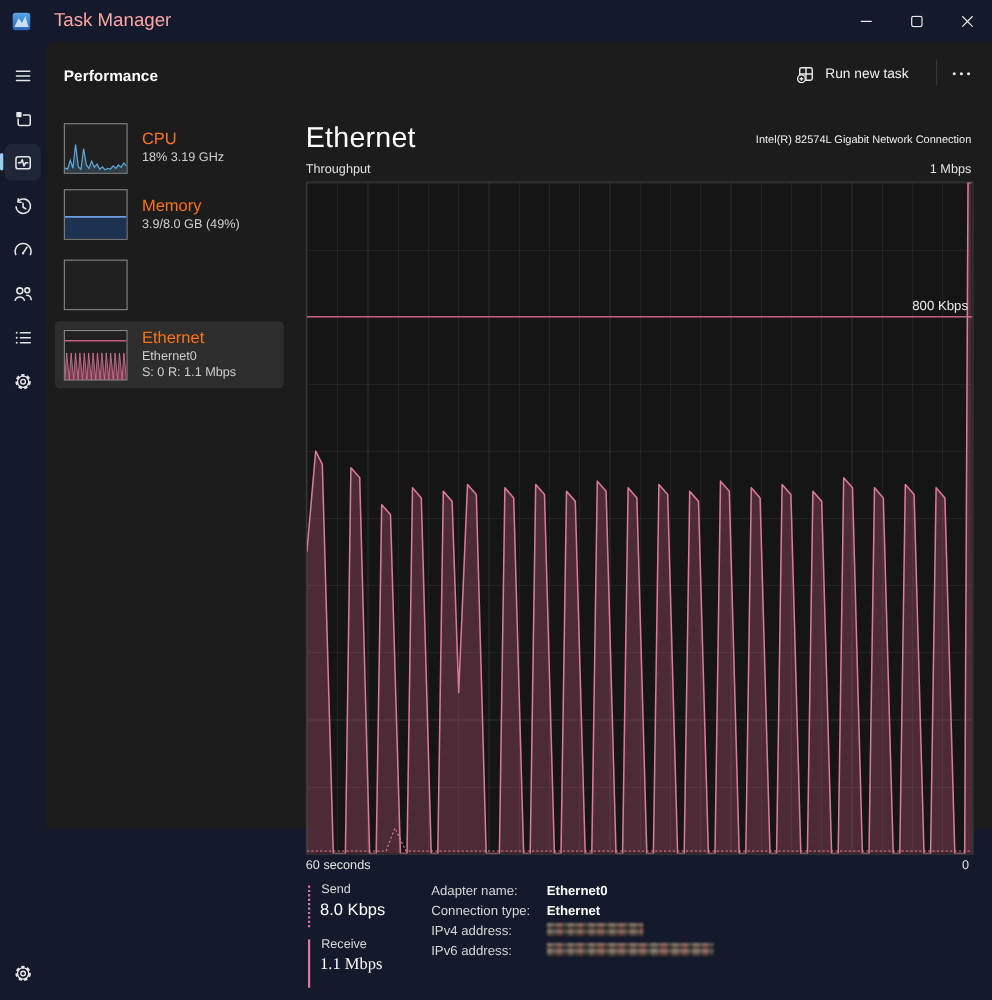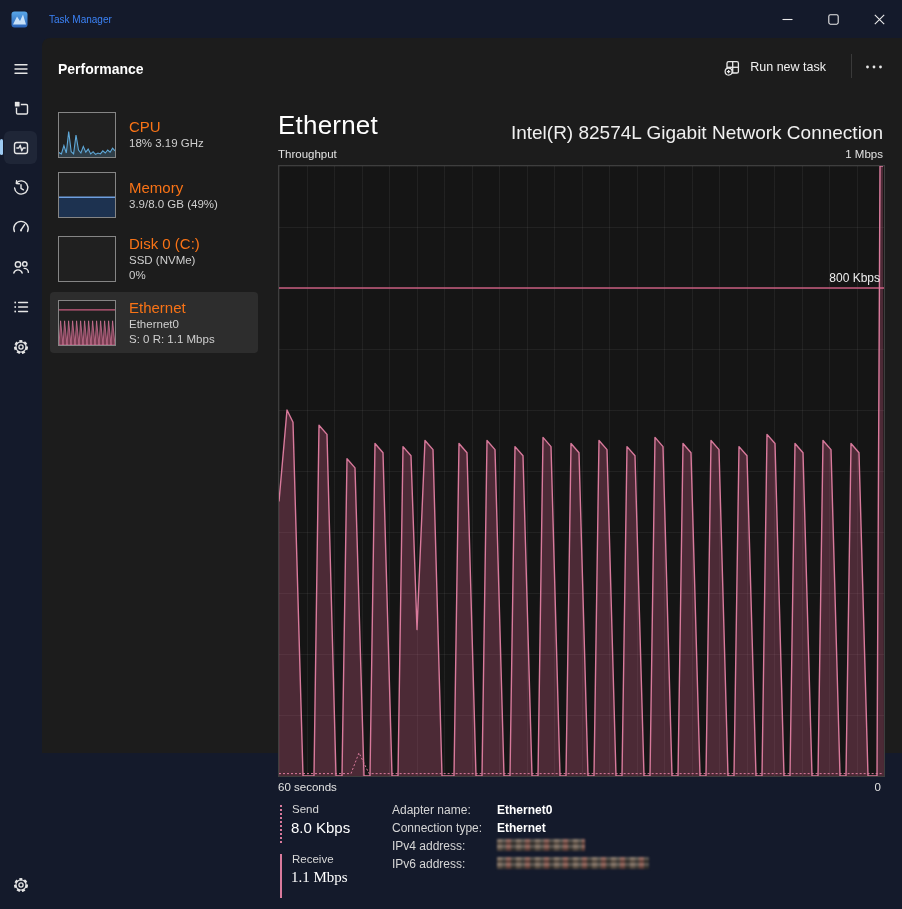--- a/index.html
+++ b/index.html
@@ -5,21 +5,21 @@
   html,body{margin:0;padding:0;}
   body{
     width:902px;height:909px;position:relative;overflow:hidden;
     background:#141a2b;
     font-family:"Liberation Sans", sans-serif;color:#ffffff;
     -webkit-font-smoothing:antialiased;
   }
   
   .titlebar{position:absolute;top:0;left:0;width:902px;height:38px;display:flex;align-items:center;}
   .app-icon{margin-left:11px;width:17px;height:17px;flex:0 0 auto;}
-  .app-title{margin-left:21px;font-size:10px;color:#3b82f6;}
+  .app-title{margin-left:21px;font-size:17px;color:#fca5a5;}
   .win-controls{position:absolute;right:0;top:0;height:38px;display:flex;}
   .win-btn{width:46px;height:38px;display:flex;align-items:center;justify-content:center;cursor:default;}
   .win-btn svg{display:block;}
   
   .rail{position:absolute;top:38px;left:0;width:42px;height:871px;}
   .rail-btn{position:absolute;left:4px;width:33px;height:33px;border-radius:6px;
     display:flex;align-items:center;justify-content:center;}
   .rail-btn.selected{background:#1f2637;}
   .rail-accent{position:absolute;left:0;width:3px;height:16px;border-radius:2px;background:#9ecbf2;}
   
@@ -34,21 +34,21 @@
   
   .side-item{position:absolute;left:8px;width:208px;display:flex;align-items:center;gap:13px;
     padding:6px 8px;box-sizing:border-box;border-radius:4px;}
   .side-item.selected{background:#2d2d2d;}
   .thumb{width:56px;height:44px;background:#202020;border:1px solid #858585;flex:0 0 auto;}
   .thumb svg{display:block;}
   .side-text .t{font-size:15px;color:#f97316;line-height:18px;}
   .side-text .s{font-size:11.5px;color:#cfcfcf;line-height:14.5px;}
   
   .main-title{position:absolute;left:236px;top:72px;font-size:26px;font-weight:300;color:#ffffff;letter-spacing:0.2px;}
-  .adapter-name{position:absolute;right:19px;top:84px;font-size:19px;color:#f0f0f0;}
+  .adapter-name{position:absolute;right:19px;top:84px;font-size:10px;color:#f0f0f0;}
   .axis-label{font-size:11.5px;color:#e2e2e2;}
   .throughput-label{position:absolute;left:236px;top:110px;}
   .scale-top{position:absolute;right:19px;top:110px;}
   .chart{position:absolute;left:236px;top:127px;width:605px;height:610px;background:#151515;
     border:1px solid #3e3e3e;box-sizing:content-box;
     background-image:
       repeating-linear-gradient(90deg, rgba(255,255,255,0.055) 0 1px, transparent 1px 27.5px),
       repeating-linear-gradient(180deg, rgba(255,255,255,0.055) 0 1px, transparent 1px 61px);}
   .chart svg{position:absolute;left:0;top:0;}
   .marker-label{position:absolute;right:4px;top:105px;font-size:12px;color:#ededed;}
@@ -220,25 +220,20 @@
     <div class="side-text">
       <div class="t">Memory</div>
       <div class="s">3.9/8.0 GB (49%)</div>
     </div>
   </div>
 
   <div class="side-item" style="top:190px;height:61px">
     <div class="thumb">
         <svg id="thumb-disk" width="56" height="44" viewBox="0 0 56 44"></svg>
       </div>
-    <div class="side-text">
-      <div class="t">Disk 0 (C:)</div>
-      <div class="s">SSD (NVMe)</div>
-      <div class="s">0%</div>
-    </div>
   </div>
 
   <div class="side-item selected" style="top:254px;height:61px">
     <div class="thumb">
         <svg id="thumb-eth" width="56" height="44" viewBox="0 0 56 44">
           <polygon points="0,44 1.6,19.8 4,44 5.6,19.8 8,44 9.6,19.8 12,44 13.6,19.8 16,44 17.6,19.8 20,44 21.6,19.8 24,44 25.6,19.8 28,44 29.6,19.8 32,44 33.6,19.8 36,44 37.6,19.8 40,44 41.6,19.8 44,44 45.6,19.8 48,44 49.6,19.8 52,44 53.6,19.8 56,44" fill="rgba(224,98,143,0.45)" stroke="#d97a9c" stroke-width="0.7"></polygon>
           <line x1="0" y1="8.799999999999997" x2="56" y2="8.799999999999997" stroke="#c75d7f" stroke-width="1.2"></line>
         </svg>
       </div>
     <div class="side-text">

